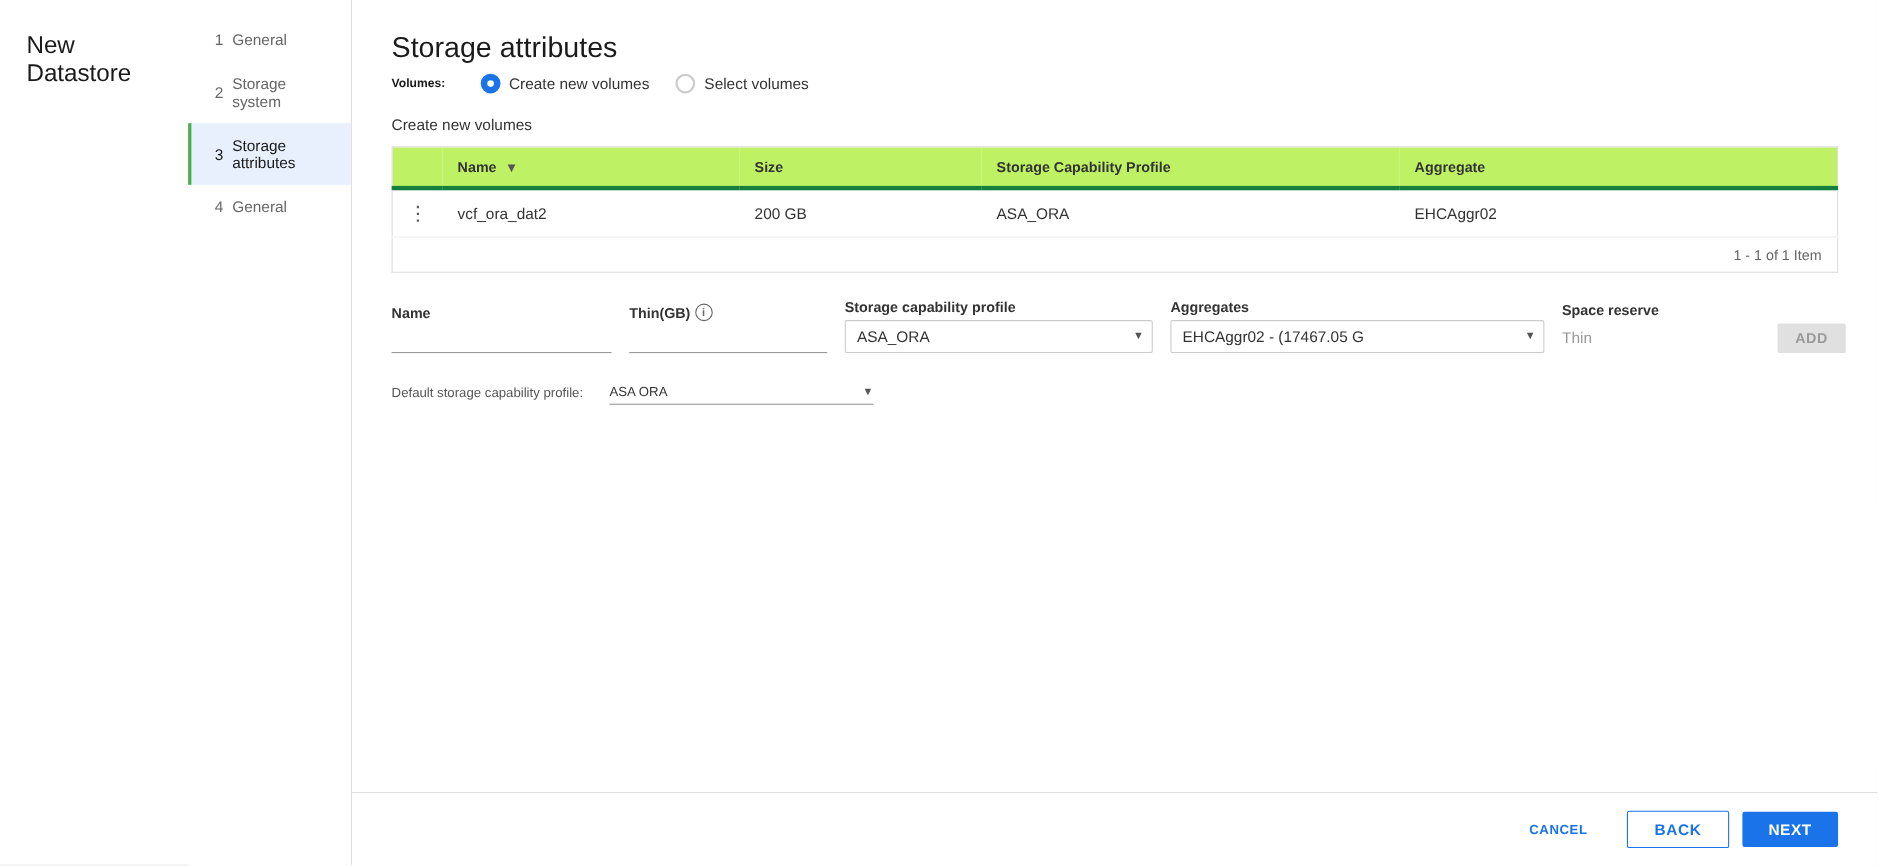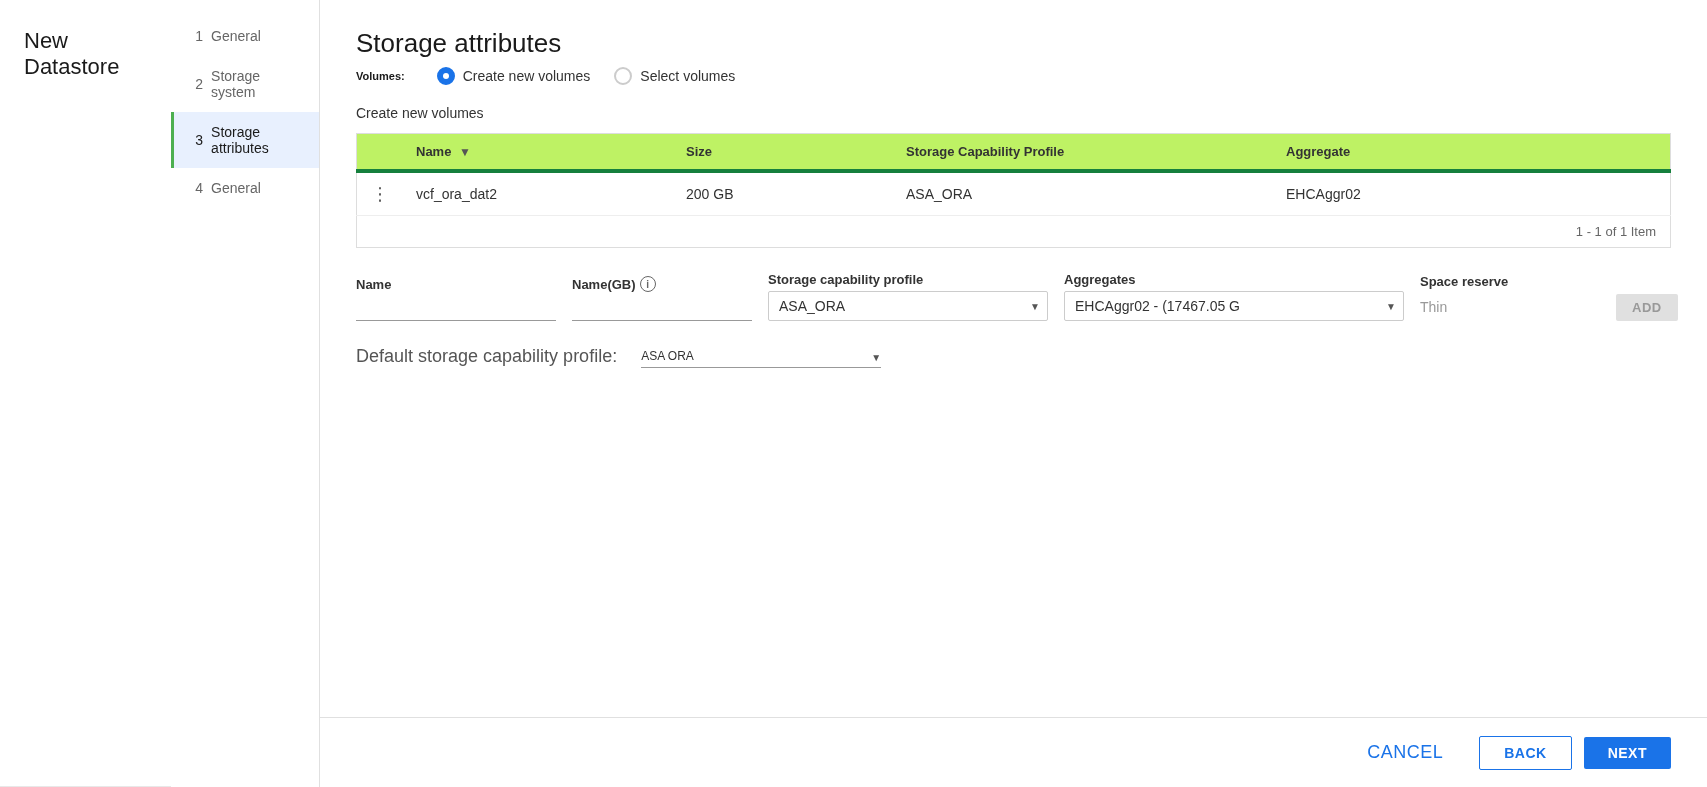--- a/index.html
+++ b/index.html
@@ -283,21 +283,21 @@
     }
 
     
     .default-profile-row {
       display: flex;
       align-items: center;
       gap: 24px;
       margin-top: 8px;
     }
     .default-profile-label {
-      font-size: 18px;
+      font-size: 12px;
       color: #555;
     }
     .default-select-wrapper {
       position: relative;
       min-width: 240px;
     }
     .default-select-wrapper select {
       border: none;
       border-bottom: 1px solid #999;
       padding: 4px 24px 4px 0;
@@ -322,22 +322,22 @@
       justify-content: flex-end;
       align-items: center;
       gap: 12px;
       background: #fff;
     }
     .btn-cancel {
       padding: 8px 24px;
       background: transparent;
       border: none;
       color: #1a73e8;
-      font-size: 18px;
-      font-weight: 400;
+      font-size: 12px;
+      font-weight: 700;
       cursor: pointer;
       text-transform: uppercase;
       letter-spacing: 0.5px;
     }
     .btn-back {
       padding: 8px 24px;
       background: transparent;
       border: 1px solid #1a73e8;
       color: #1a73e8;
       font-size: 14px;
@@ -448,21 +448,21 @@
       </tbody>
     </table>
 
     <div class="form-row">
       <div class="form-group">
         <label class="form-label">Name</label>
         <input class="form-input" type="text" value="" placeholder="" style="">
       </div>
       <div class="form-group">
         <label class="form-label">
-          <span>Name(GB)</span>
+          <span>Thin(GB)</span>
           <span class="info-icon">i</span>
         </label>
         <input class="form-input" type="text" value="" placeholder="" style="">
       </div>
       <div class="form-group">
         <label class="form-label">Storage capability profile</label>
         <div class="select-wrapper">
           <select>
             <option>ASA_ORA</option>
           </select>

